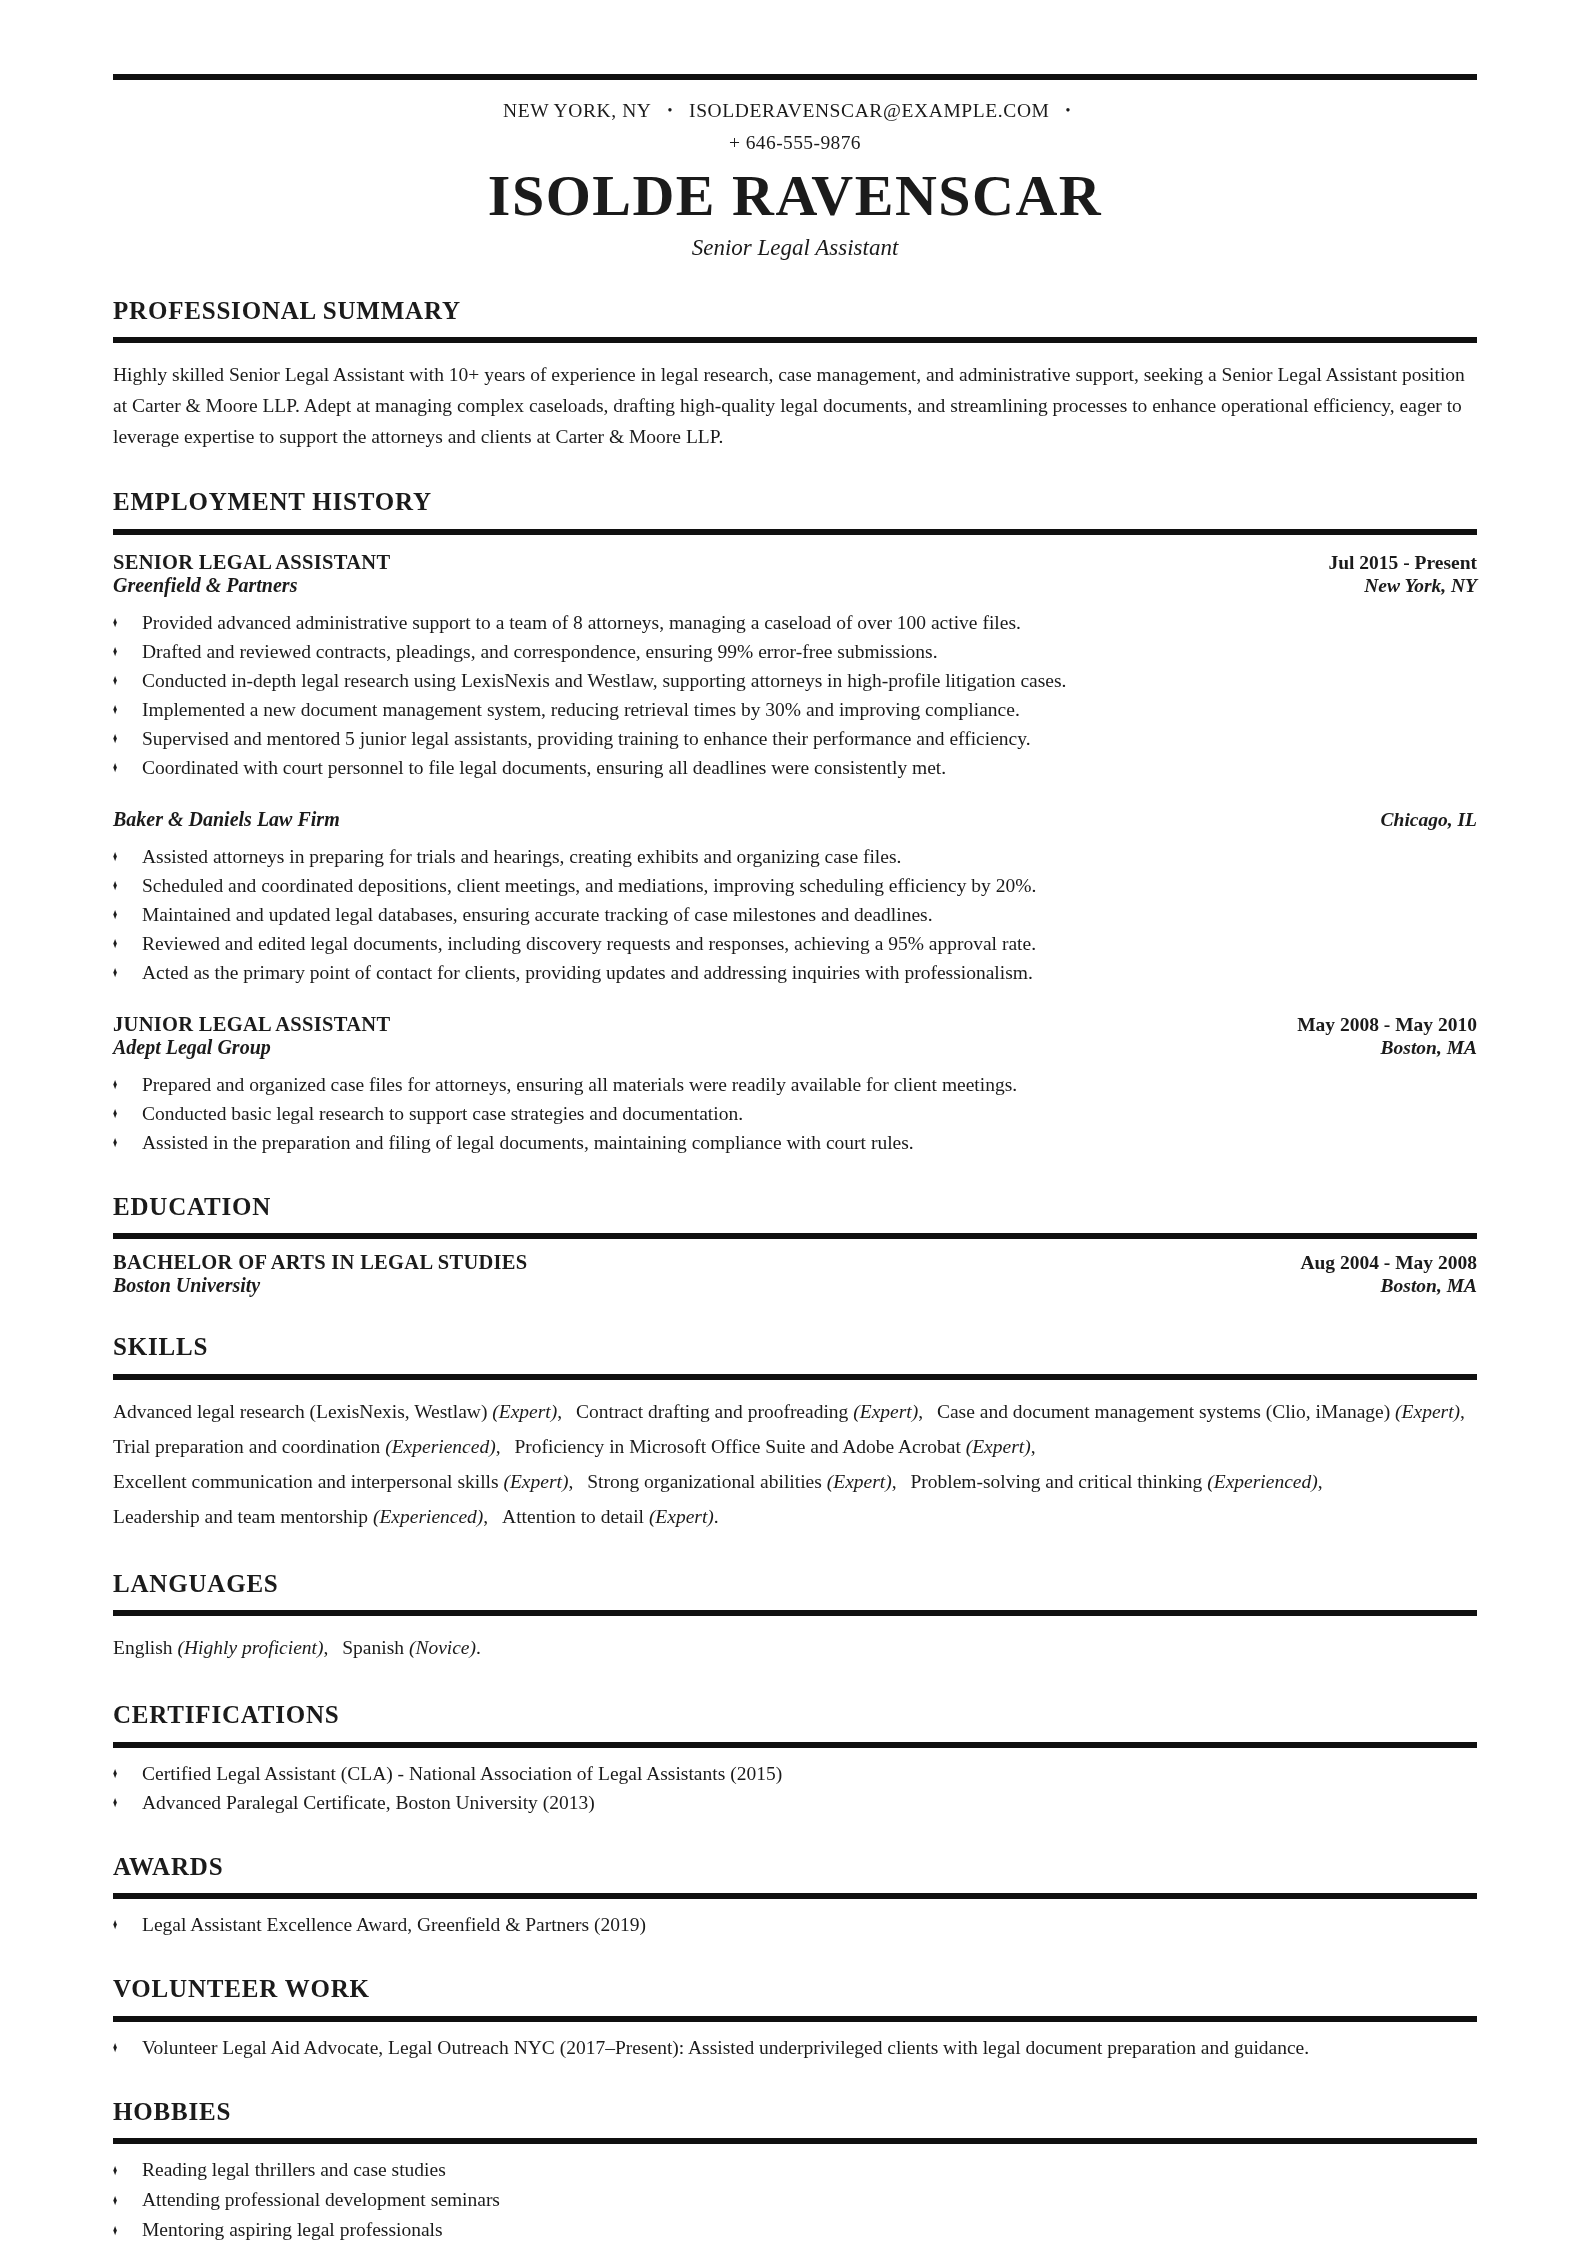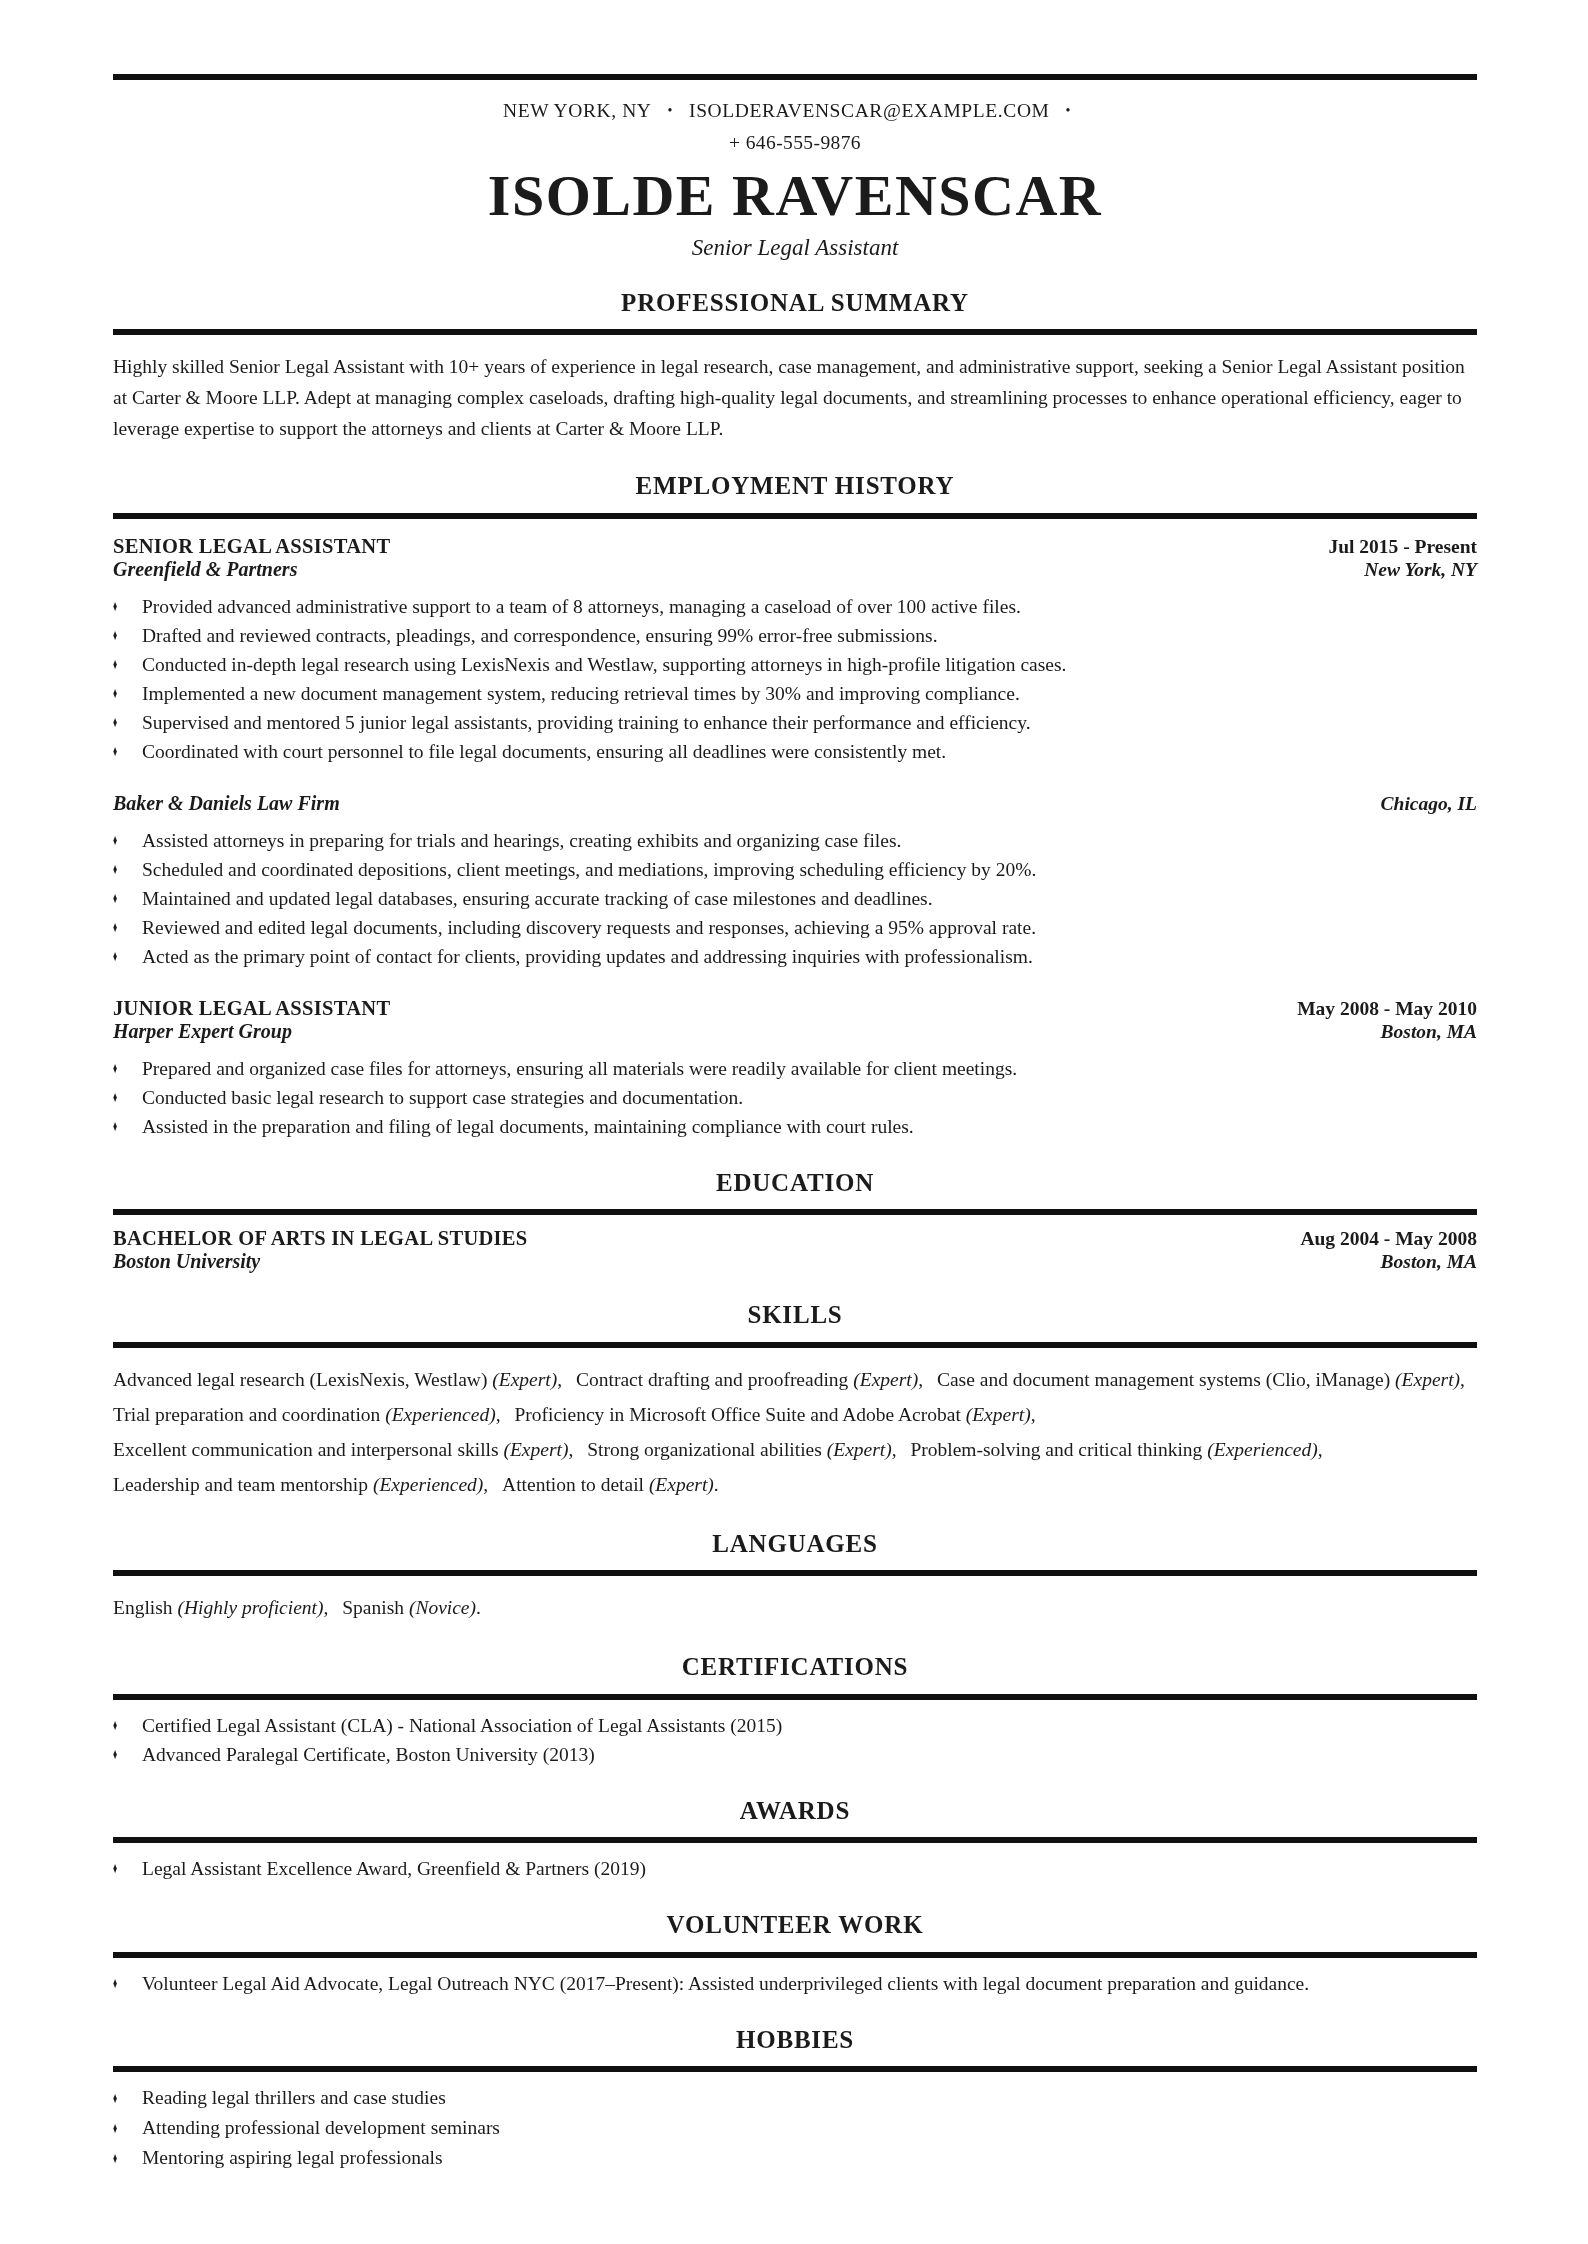--- a/index.html
+++ b/index.html
@@ -31,25 +31,24 @@
     font-size: 58px;
     font-weight: 700;
     letter-spacing: 1.5px;
     line-height: 1.05;
     margin-top: 12px;
   }
   .role { text-align: center; font-style: italic; font-size: 23px; margin-top: 8px; }
 
   
   h2.sec-head {
-    text-align: center;
     font-size: 25px;
     font-weight: 700;
     letter-spacing: 0.8px;
-    margin: 28px 0 13px 0;
+    margin: 36px 0 13px 0;
     line-height: 1.1;
   }
   .sec-body { margin-top: 16px; }
 
   p.summary { margin: 16px 0 0 0; line-height: 31px; }
 
   
   .jobs > .entry { margin-top: 26px; }
   .jobs > .entry:first-child { margin-top: 16px; }
   .entry-row { display: flex; justify-content: space-between; align-items: baseline; }
@@ -165,21 +164,21 @@
           </li>
       </ul>
     </div>
 
     <div class="entry">
       <div class="entry-row">
         <span class="entry-title">JUNIOR LEGAL ASSISTANT</span>
         <span class="entry-dates">May 2008 - May 2010</span>
       </div>
       <div class="entry-row">
-        <span class="entry-sub">Harper Expert Group</span>
+        <span class="entry-sub">Adept Legal Group</span>
         <span class="entry-loc">Boston, MA</span>
       </div>
       <ul class="bullets">
         <li>
             <span class="blt">♦</span>
             <span>Prepared and organized case files for attorneys, ensuring all materials were readily available for client meetings.</span>
           </li>
         <li>
             <span class="blt">♦</span>
             <span>Conducted basic legal research to support case strategies and documentation.</span>

